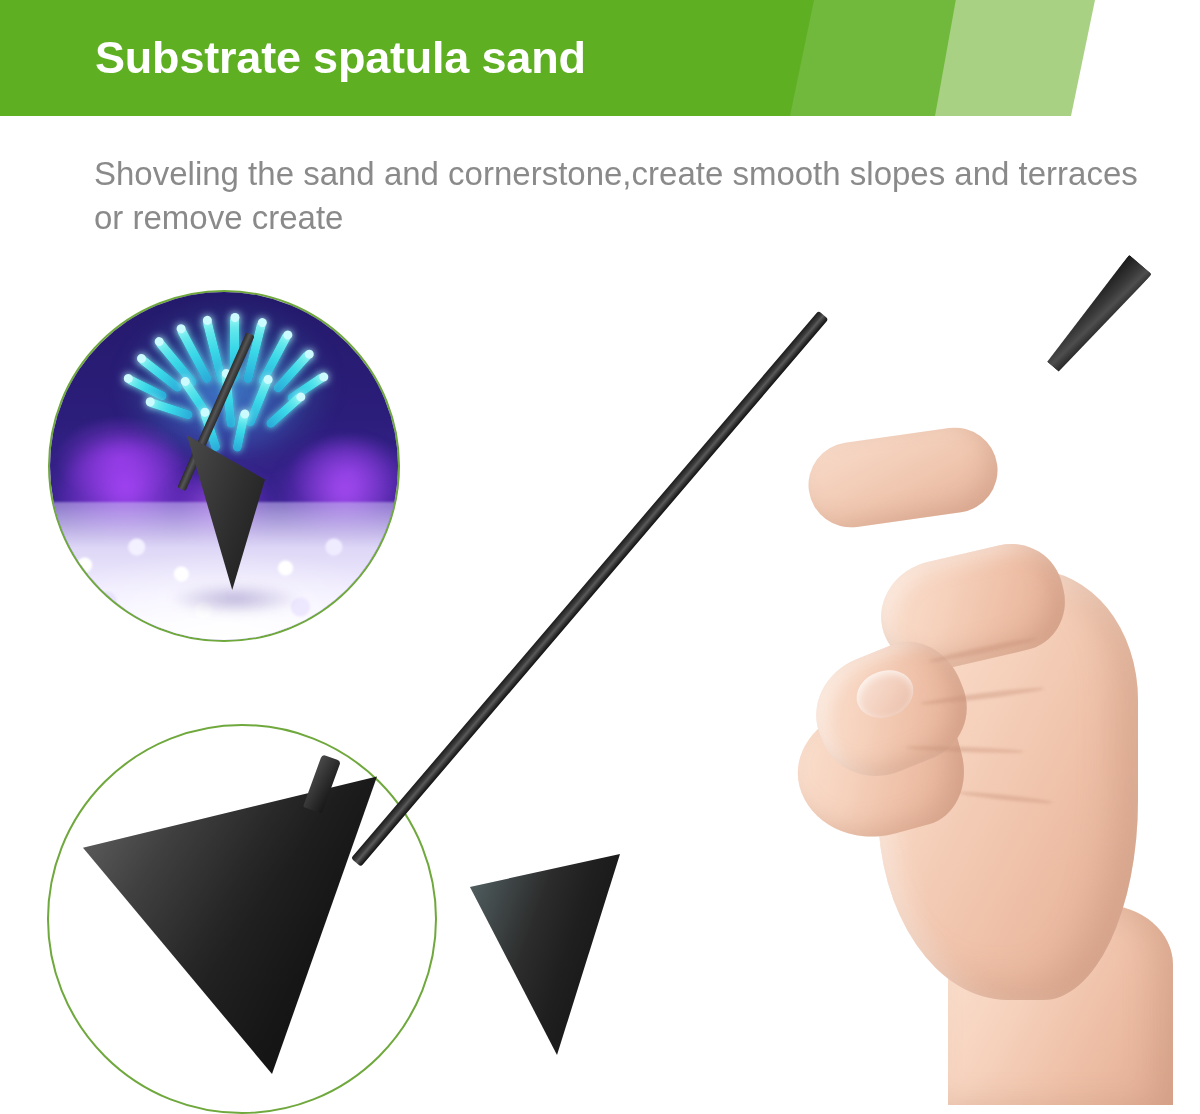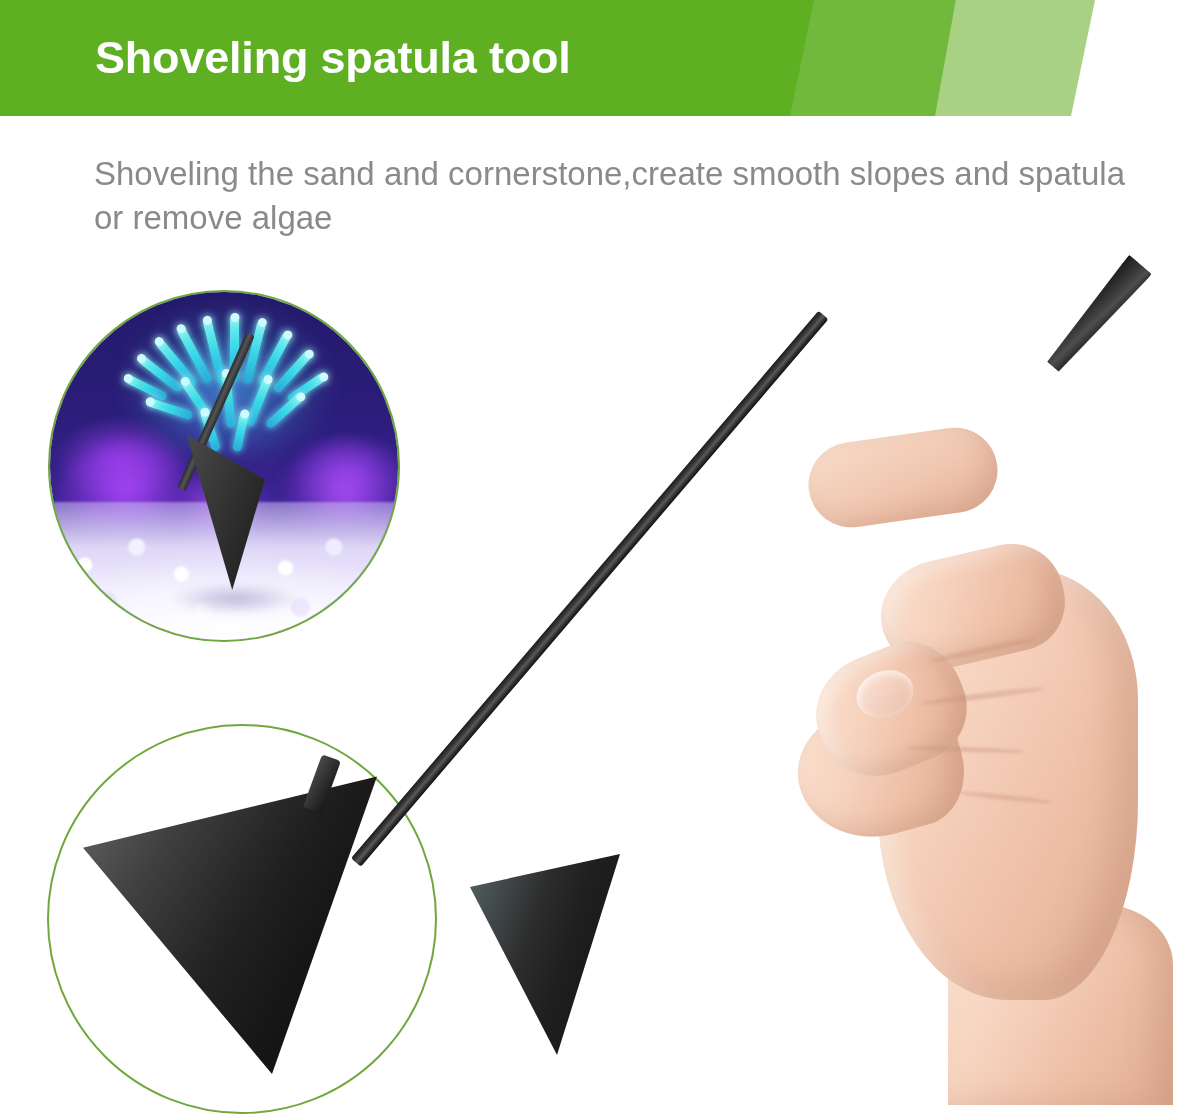--- a/index.html
+++ b/index.html
@@ -390,24 +390,24 @@
     box-shadow: inset 0 3px 8px rgba(255,255,255,0.75);
   }
 </style>
 </head>
 <body>
 
 <div id="header-banner">
   <div class="banner-stripe" id="banner-main"></div>
   <div class="banner-stripe" id="banner-stripe-mid"></div>
   <div class="banner-stripe" id="banner-stripe-light"></div>
-  <div id="banner-title">Shoveling spatula tool</div>
+  <div id="banner-title">Substrate spatula sand</div>
 </div>
 
-<div id="subtitle">Shoveling the sand and cornerstone,create smooth slopes and spatula or remove algae</div>
+<div id="subtitle">Shoveling the sand and cornerstone,create smooth slopes and terraces or remove create</div>
 
 <div id="inset-aquarium">
   <div id="aquarium-bg"></div>
 
   <div class="coral-blob" id="coral-purple-left"></div>
   <div class="coral-blob" id="coral-purple-mid"></div>
   <div class="coral-blob" id="coral-purple-right"></div>
 
   <div id="anemone-glow"></div>
   <div id="anemone">

